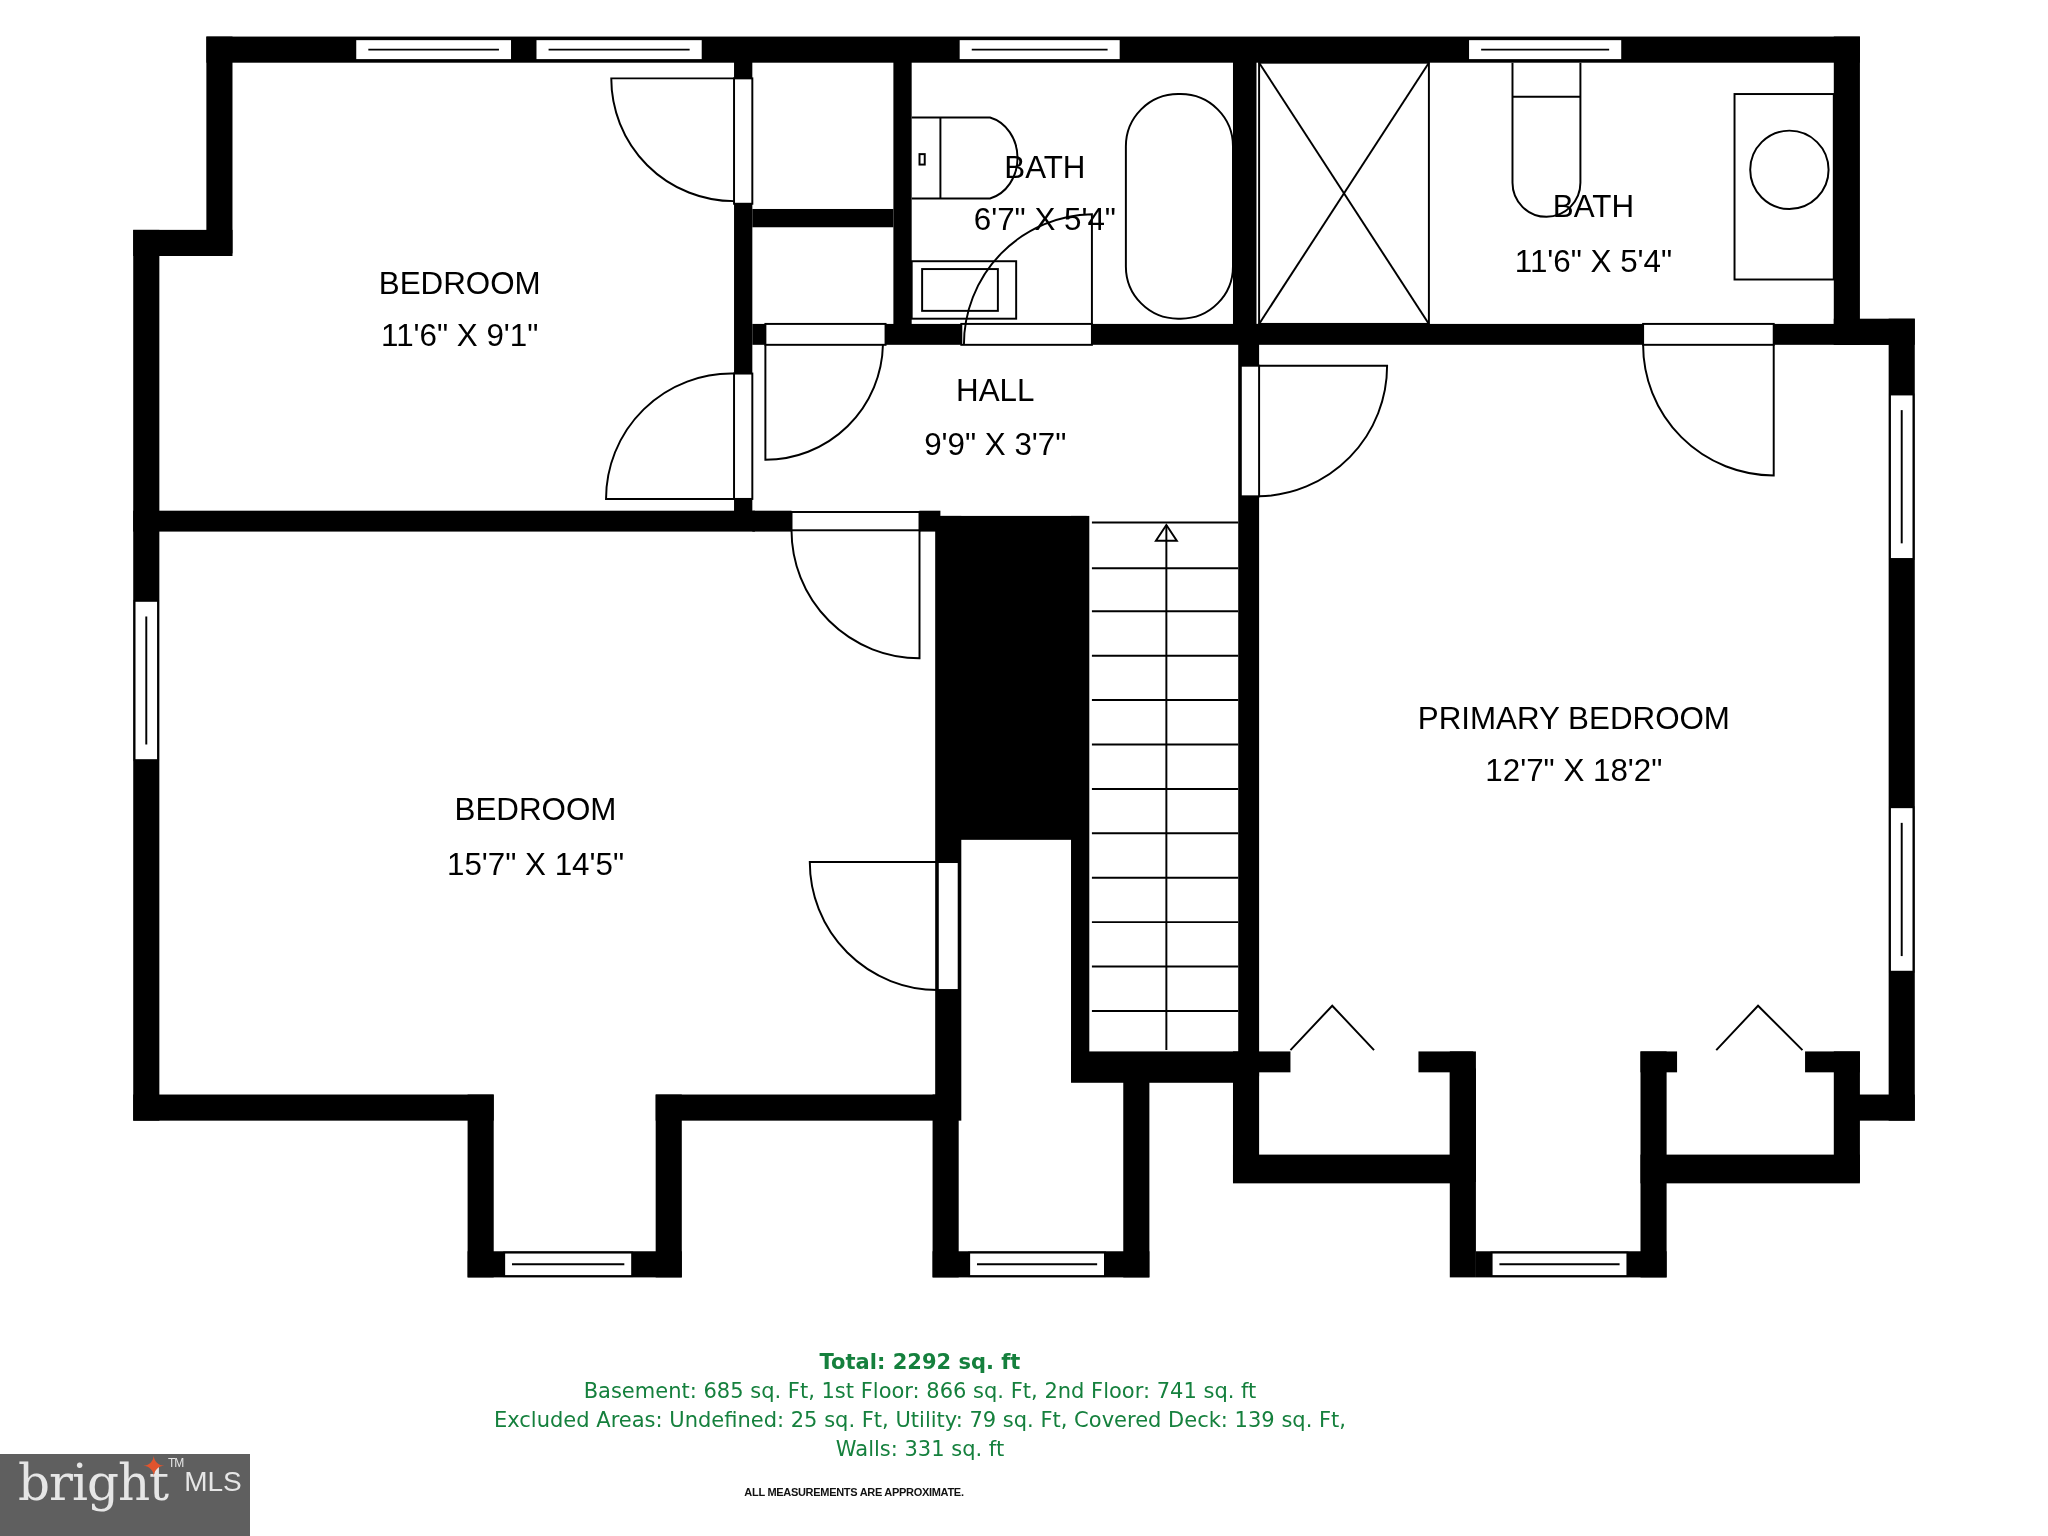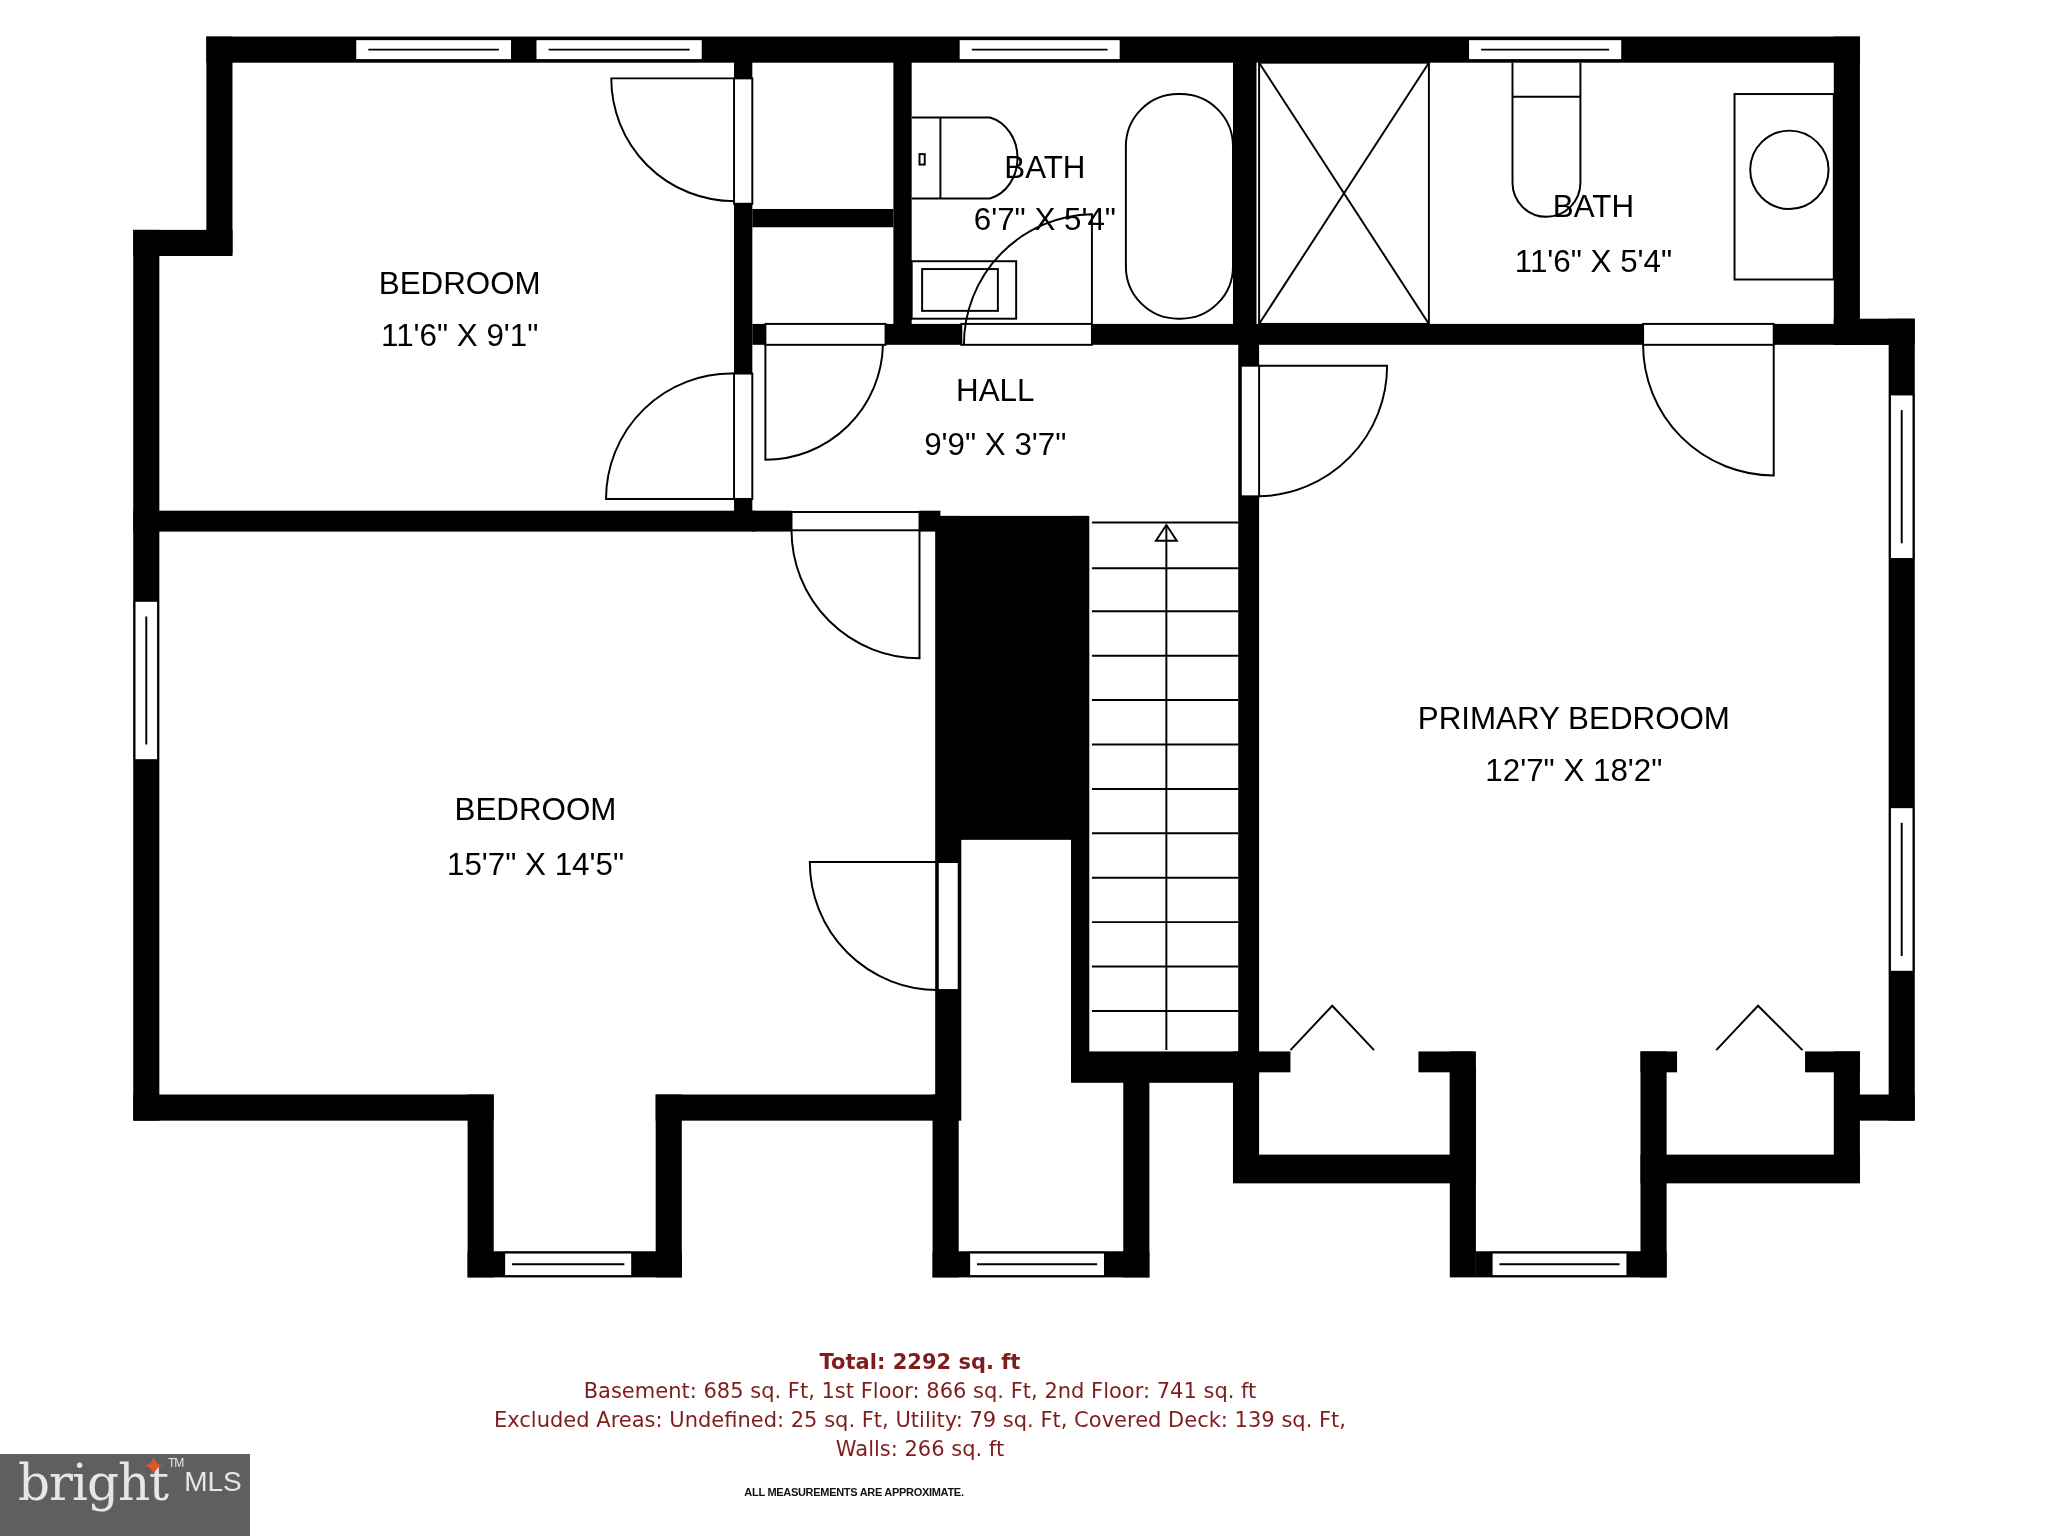--- a/index.html
+++ b/index.html
@@ -1,19 +1,19 @@
 <!DOCTYPE html>
 <html><head>
 <meta charset="utf-8">
 <style>
   html, body { margin: 0; padding: 0; background: #ffffff; }
   body { width: 2048px; height: 1536px; position: relative; overflow: hidden; font-family: "Liberation Sans", sans-serif; }
   #plan { position: absolute; left: 0; top: 0; width: 2048px; height: 1536px; }
   .room-label { font-family: "Liberation Sans", sans-serif; font-size: 24px; fill: #000; text-anchor: middle; }
-  #summary-block { position: absolute; top: 1348px; left: 0; width: 1840px; text-align: center; font-family: "DejaVu Sans", sans-serif; font-size: 21px; line-height: 29px; color: #7f1d1d; }
+  #summary-block { position: absolute; top: 1348px; left: 0; width: 1840px; text-align: center; font-family: "DejaVu Sans", sans-serif; font-size: 21px; line-height: 29px; color: #15803d; }
   #summary-block .total { font-weight: bold; }
   #disclaimer { position: absolute; top: 1486px; left: 0; width: 1708px; text-align: center; font-family: "Liberation Sans", sans-serif; font-size: 11px; font-weight: bold; letter-spacing: -0.3px; color: #111; }
   #logo { position: absolute; left: 0; top: 1454px; width: 250px; height: 82px; background: #5f5f5f; display: flex; align-items: flex-start; padding-left: 18px; box-sizing: border-box; }
   #logo .word { font-family: "DejaVu Serif", serif; font-size: 50px; color: #e6e6e6; letter-spacing: -1px; position: relative; }
   #logo .star { position: absolute; color: #e2542d; font-size: 28px; left: 124px; top: -4px; }
   #logo .tm { position: absolute; color: #e6e6e6; font-size: 12px; left: 150px; top: 2px; font-family: "Liberation Sans", sans-serif; }
   #logo .mls { font-family: "Liberation Sans", sans-serif; font-size: 28px; color: #e6e6e6; margin-left: 16px; margin-top: 12px; }
 </style>
 </head>
 <body>
@@ -170,21 +170,21 @@
     <text class="room-label" x="410" y="670">15'7" X 14'5"</text>
     <text class="room-label" x="1205" y="558">PRIMARY BEDROOM</text>
     <text class="room-label" x="1205" y="598">12'7" X 18'2"</text>
   </g>
 </svg>
 
 <div id="summary-block">
   <div class="total">Total: 2292 sq. ft</div>
   <div>Basement: 685 sq. Ft, 1st Floor: 866 sq. Ft, 2nd Floor: 741 sq. ft</div>
   <div>Excluded Areas: Undefined: 25 sq. Ft, Utility: 79 sq. Ft, Covered Deck: 139 sq. Ft,</div>
-  <div>Walls: 266 sq. ft</div>
+  <div>Walls: 331 sq. ft</div>
 </div>
 <div id="disclaimer">ALL MEASUREMENTS ARE APPROXIMATE.</div>
 
 <div id="logo">
   <span class="word">
     <span>bright</span>
     <span class="star">✦</span>
     <span class="tm">TM</span>
   </span>
   <span class="mls">MLS</span>

